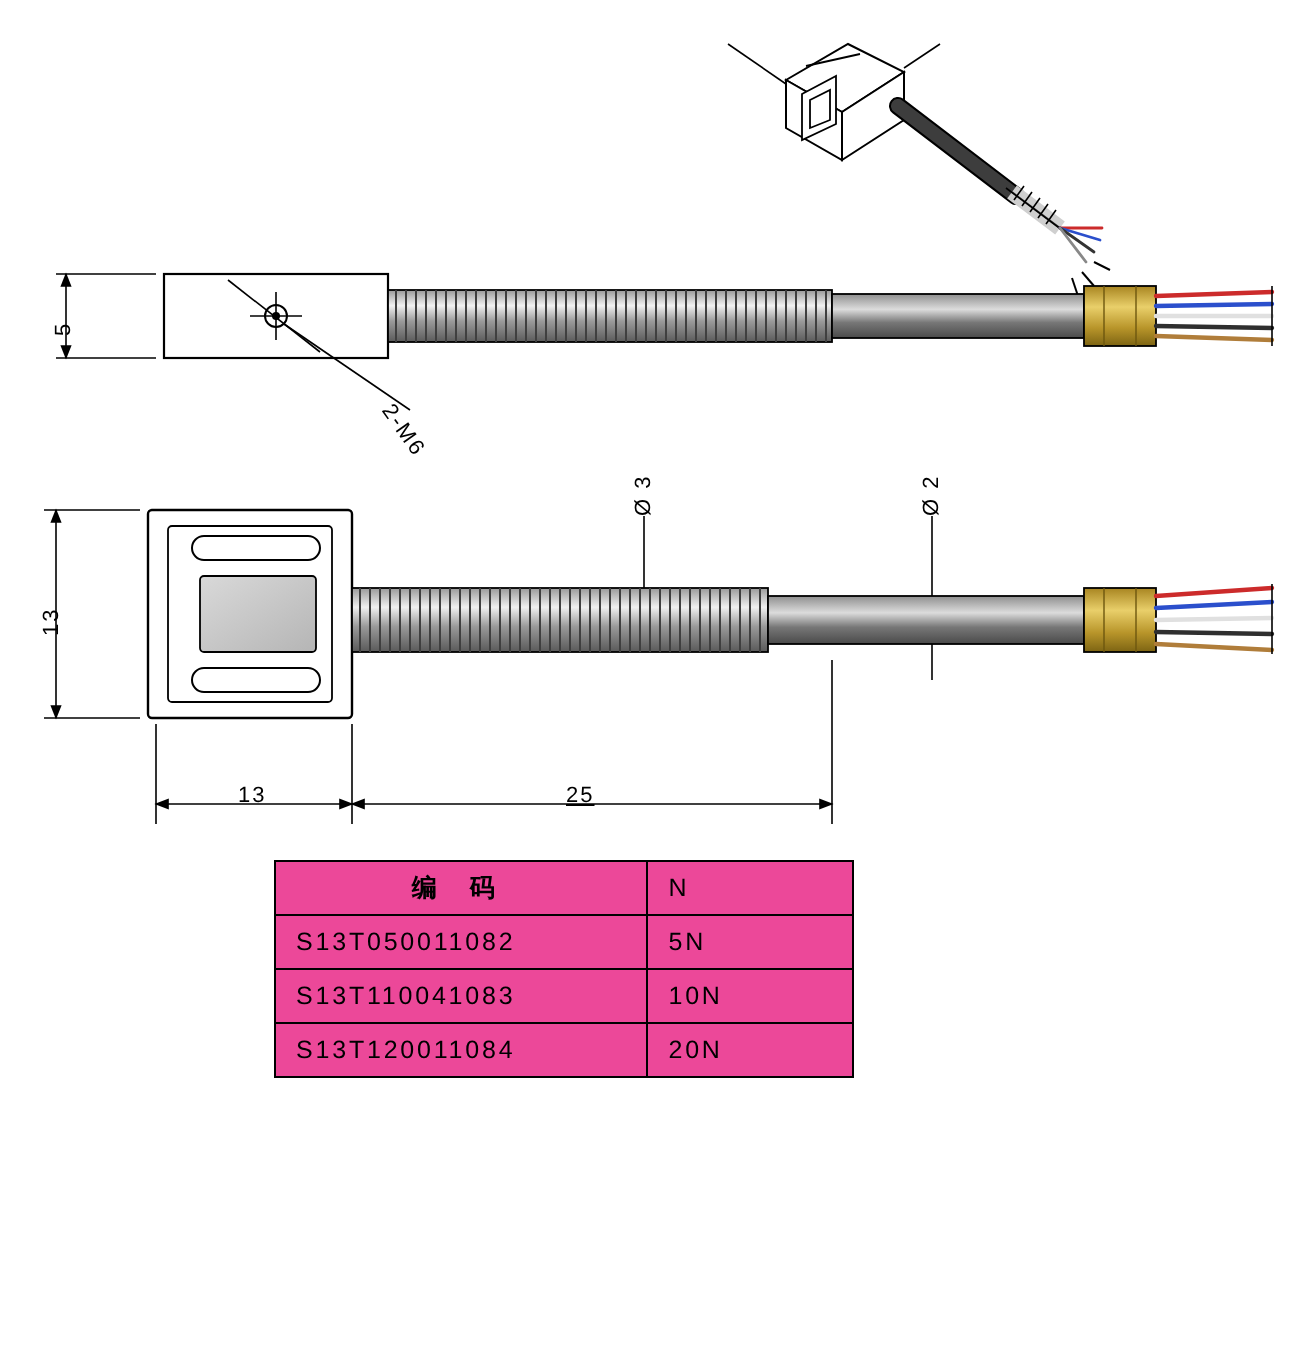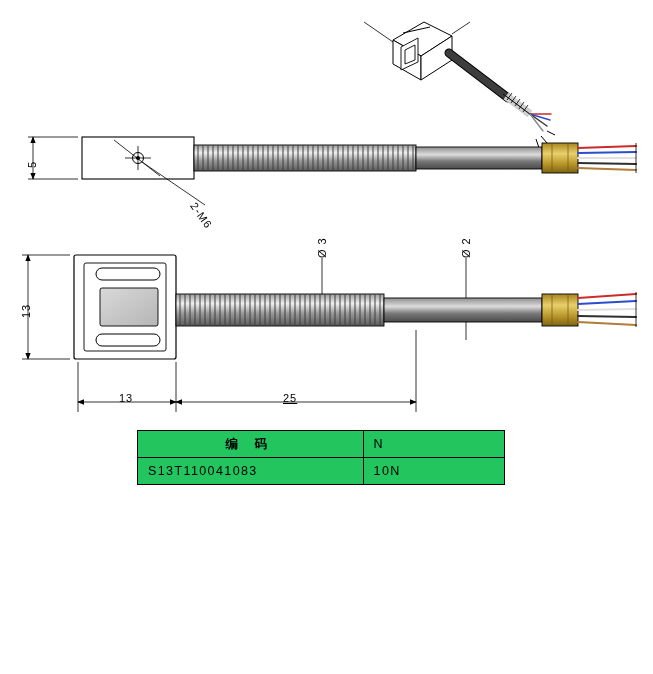--- a/index.html
+++ b/index.html
@@ -33,23 +33,23 @@
   .rot90 {
     transform: rotate(-90deg);
     transform-origin: left top;
   }
 
   
   .spec-table {
     position: absolute;
     left: 137px;
     top: 430px;
-    width: 368px;
+    width: 290px;
     border-collapse: collapse;
-    background: #22c55e;
+    background: #ec4899;
   }
   .spec-table td, .spec-table th {
     border: 1px solid #000;
     font-family: "Liberation Sans", sans-serif;
     font-size: 12.5px;
     letter-spacing: 1.4px;
     padding: 4px 6px 4px 10px;
     height: 18px;
     text-align: left;
     font-weight: normal;
@@ -340,19 +340,27 @@
 
   <table class="spec-table">
     <thead>
       <tr>
         <td class="col-code">编　码</td>
         <td class="col-val">N</td>
       </tr>
     </thead>
     <tbody>
       <tr>
+        <td class="col-code">S13T050011082</td>
+        <td class="col-val">5N</td>
+      </tr>
+      <tr>
         <td class="col-code">S13T110041083</td>
         <td class="col-val">10N</td>
       </tr>
+      <tr>
+        <td class="col-code">S13T120011084</td>
+        <td class="col-val">20N</td>
+      </tr>
     </tbody>
   </table>
 
 </div>
 
 </body></html>

